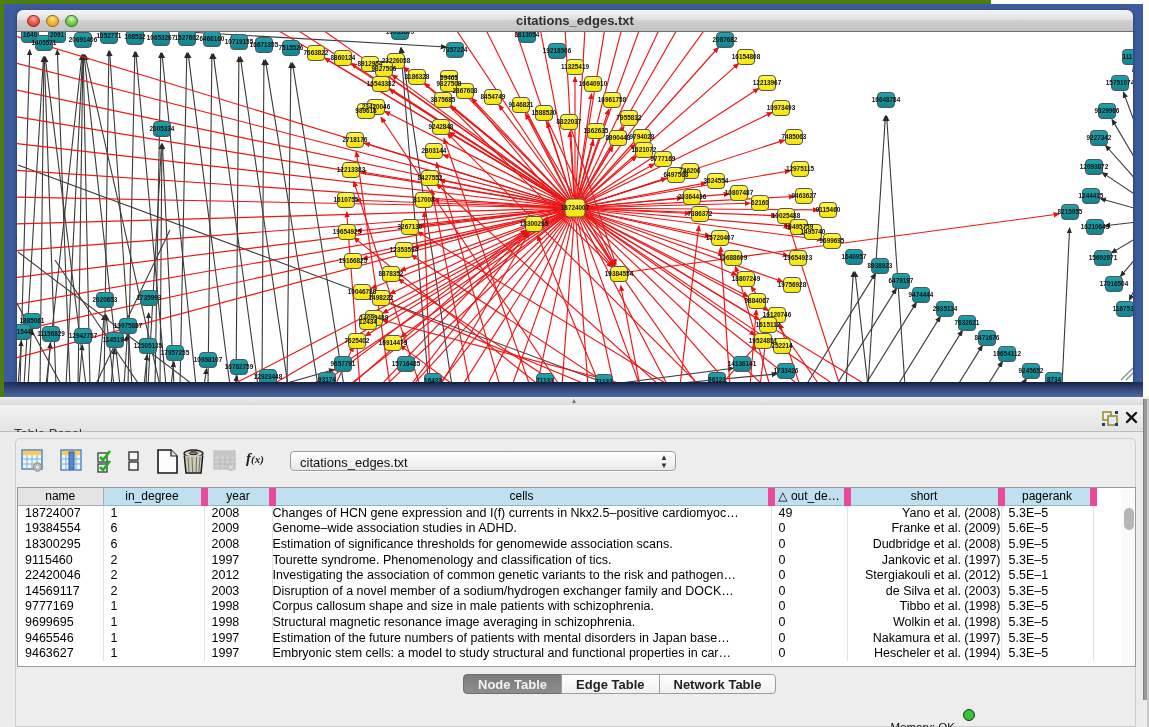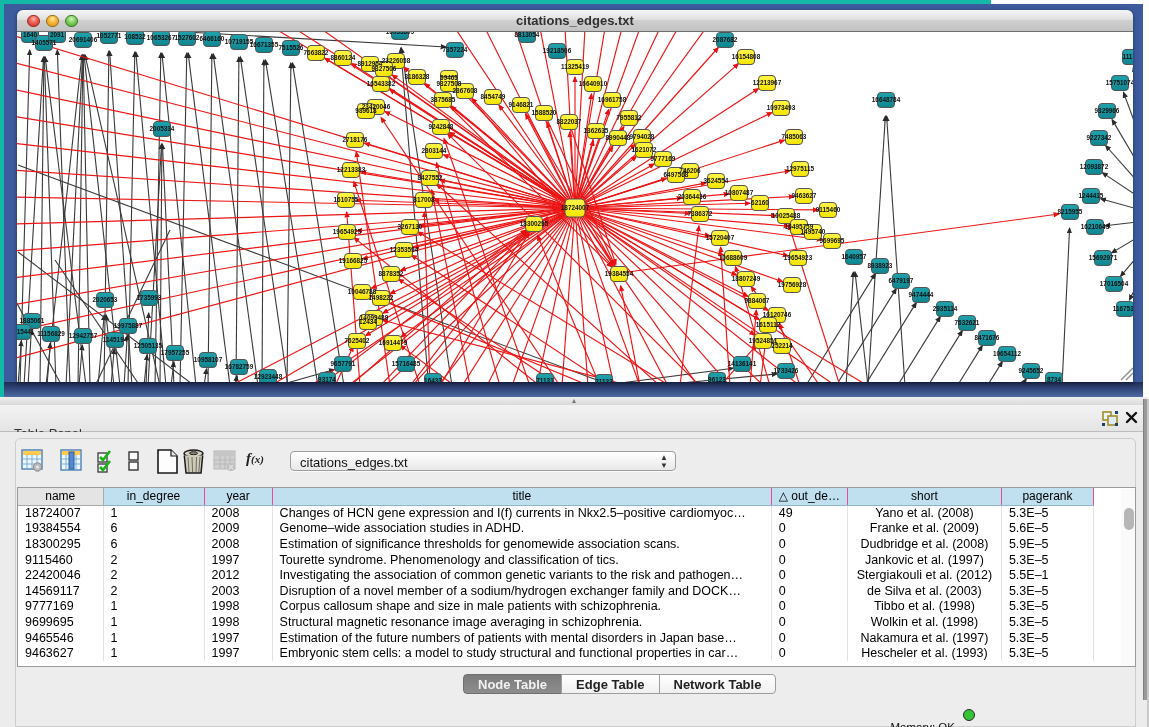--- a/index.html
+++ b/index.html
@@ -1,16 +1,16 @@
 <!DOCTYPE html>
 <html><head><meta charset="utf-8">
 <style>
 * { margin:0; padding:0; box-sizing:border-box; }
 html,body { width:1149px; height:727px; overflow:hidden; font-family:"Liberation Sans",sans-serif; }
-#stage { position:relative; width:991px; height:727px; background:#14b8a6; }
+#stage { position:relative; width:991px; height:727px; background:#4d7c0f; }
 
 
 #bluepanel { position:absolute; left:4px; top:4px; width:1139px; height:393px; background:#3d5c9e; }
 #macwin { position:absolute; left:17px; top:10px; width:1116px; height:372px; border-radius:6px 6px 0 0;
   box-shadow:0 1px 4px rgba(0,0,0,0.45); }
 #titlebar { position:absolute; left:0; top:0; width:1116px; height:22px; border-radius:6px 6px 0 0;
   background:linear-gradient(#f5f5f5,#e0e0e0 45%,#cfcfcf 50%,#c2c2c2);
   border-bottom:1px solid #6f6f6f; }
 #titlebar .title { position:absolute; left:0; right:0; top:3px; text-align:center; font-size:13px; font-weight:bold; color:#303030; }
 .tl { position:absolute; top:4.5px; width:12.5px; height:12.5px; border-radius:50%; }
@@ -28,28 +28,28 @@
 #tpbody { position:absolute; left:0; top:432px; width:1149px; height:295px; background:#ececec; }
 #toolpanel { position:absolute; left:15px; top:438px; width:1121px; height:289px; background:#ededed; border:1px solid #cdcdcd; border-radius:5px 5px 0 0; }
 
 .icon { position:absolute; top:449px; }
 #combo { position:absolute; left:290px; top:451px; width:386px; height:20px; background:linear-gradient(#ffffff,#f2f2f2 60%,#e8e8e8); border:1px solid #9d9d9d; border-radius:4px; box-shadow:0 1px 1px rgba(255,255,255,.8); }
 #combo .ct { position:absolute; left:9px; top:2.5px; font-size:13px; color:#111; }
 #combo .arr { position:absolute; right:7px; top:2px; font-size:8px; color:#333; line-height:8px; }
 
 #tablewrap { position:absolute; left:17px; top:487px; width:1119px; height:180px; background:#ffffff; border:1px solid #9a9a9a; overflow:hidden; }
 table#grid { border-collapse:collapse; table-layout:fixed; width:1076px; font-size:12px; color:#000; }
-#grid th { height:17px; background:#c0e0f0; border-right:1px solid #ec4899; border-bottom:1px solid #8fb6c9; font-weight:normal; font-size:12px; text-align:center; padding:0; }
+#grid th { height:17px; background:#c0e0f0; border-right:7px solid #ec4899; border-bottom:1px solid #8fb6c9; font-weight:normal; font-size:12px; text-align:center; padding:0; }
 #grid th.first { background:#e4e4e4; border-right:1px solid #aaa; border-bottom:1px solid #aaa;margin-top:13px; }
 #grid td { height:15.6px; padding:0 0 0 7px; border-right:1px solid #e3e3e3; white-space:nowrap; overflow:hidden; font-size:12.5px; }
 #grid col.w0 { width:85px; } #grid col.w1 { width:101px; } #grid col.w2 { width:68px; }
 #grid col.w3 { width:499px; } #grid col.w4 { width:76px; } #grid col.w5 { width:154px; }
 #grid col.w6 { width:92px; }
-#grid td.c3 { padding-left:7px; }
-#grid td.c5 { text-align:center; padding-left:0; }
+#grid td.c3 { padding-left:0; }
+#grid td.c5 { text-align:right; padding-left:0; }
 
 #vscroll { position:absolute; left:1103px; top:1px; width:15px; height:177px; background:#fafafa; }
 #vscroll .thumb { position:absolute; left:2.5px; top:19px; width:10px; height:22px; background:#b6b6b6; border-radius:5px; }
 
 #tabs { position:absolute; left:428px; top:674px; height:20px;padding-left:36px; }
 .seg { display:inline-block; height:20px; line-height:19px; font-size:13px; font-weight:bold; padding:0 14px; border:1px solid #9d9d9d; background:linear-gradient(#ffffff,#f0f0f0); color:#222; margin-left:-1px; vertical-align:top;}
 .seg.sel { background:linear-gradient(#7b7b7b,#8d8d8d); color:#f2f2f2; border-color:#6f6f6f; }
 .seg.first { border-radius:4px 0 0 4px; }
 .seg.last { border-radius:0 4px 4px 0; }
 
@@ -700,21 +700,21 @@
           <col class="w3">
           <col class="w4">
           <col class="w5">
           <col class="w6">
         </colgroup>
       <tbody>
           <tr>
             <th class="first">name</th>
             <th>in_degree</th>
             <th>year</th>
-            <th>title</th>
+            <th>cells</th>
             <th>△ out_de…</th>
             <th>short</th>
             <th>pagerank</th>
           </tr>
       <tr>
 <td class="c0">18724007</td>
             <td class="c1">1</td>
             <td class="c2">2008</td>
             <td class="c3">Changes of HCN gene expression and I(f) currents in Nkx2.5–positive cardiomyoc…</td>
             <td class="c4">49</td>
@@ -792,21 +792,21 @@
             <td class="c4">0</td>
             <td class="c5">Nakamura et al. (1997)</td>
             <td class="c6">5.3E–5</td>
           </tr>
 <tr>
 <td class="c0">9463627</td>
             <td class="c1">1</td>
             <td class="c2">1997</td>
             <td class="c3">Embryonic stem cells: a model to study structural and functional properties in car…</td>
             <td class="c4">0</td>
-            <td class="c5">Hescheler et al. (1993)</td>
+            <td class="c5">Hescheler et al. (1994)</td>
             <td class="c6">5.3E–5</td>
           </tr>
     </tbody>
       </table>
     <div id="vscroll">
         <div class="thumb"></div>
       </div>
   </div>
 
   <div id="tabs"><span class="seg first sel">Node Table</span><span class="seg">Edge Table</span><span class="seg last">Network Table</span></div>

